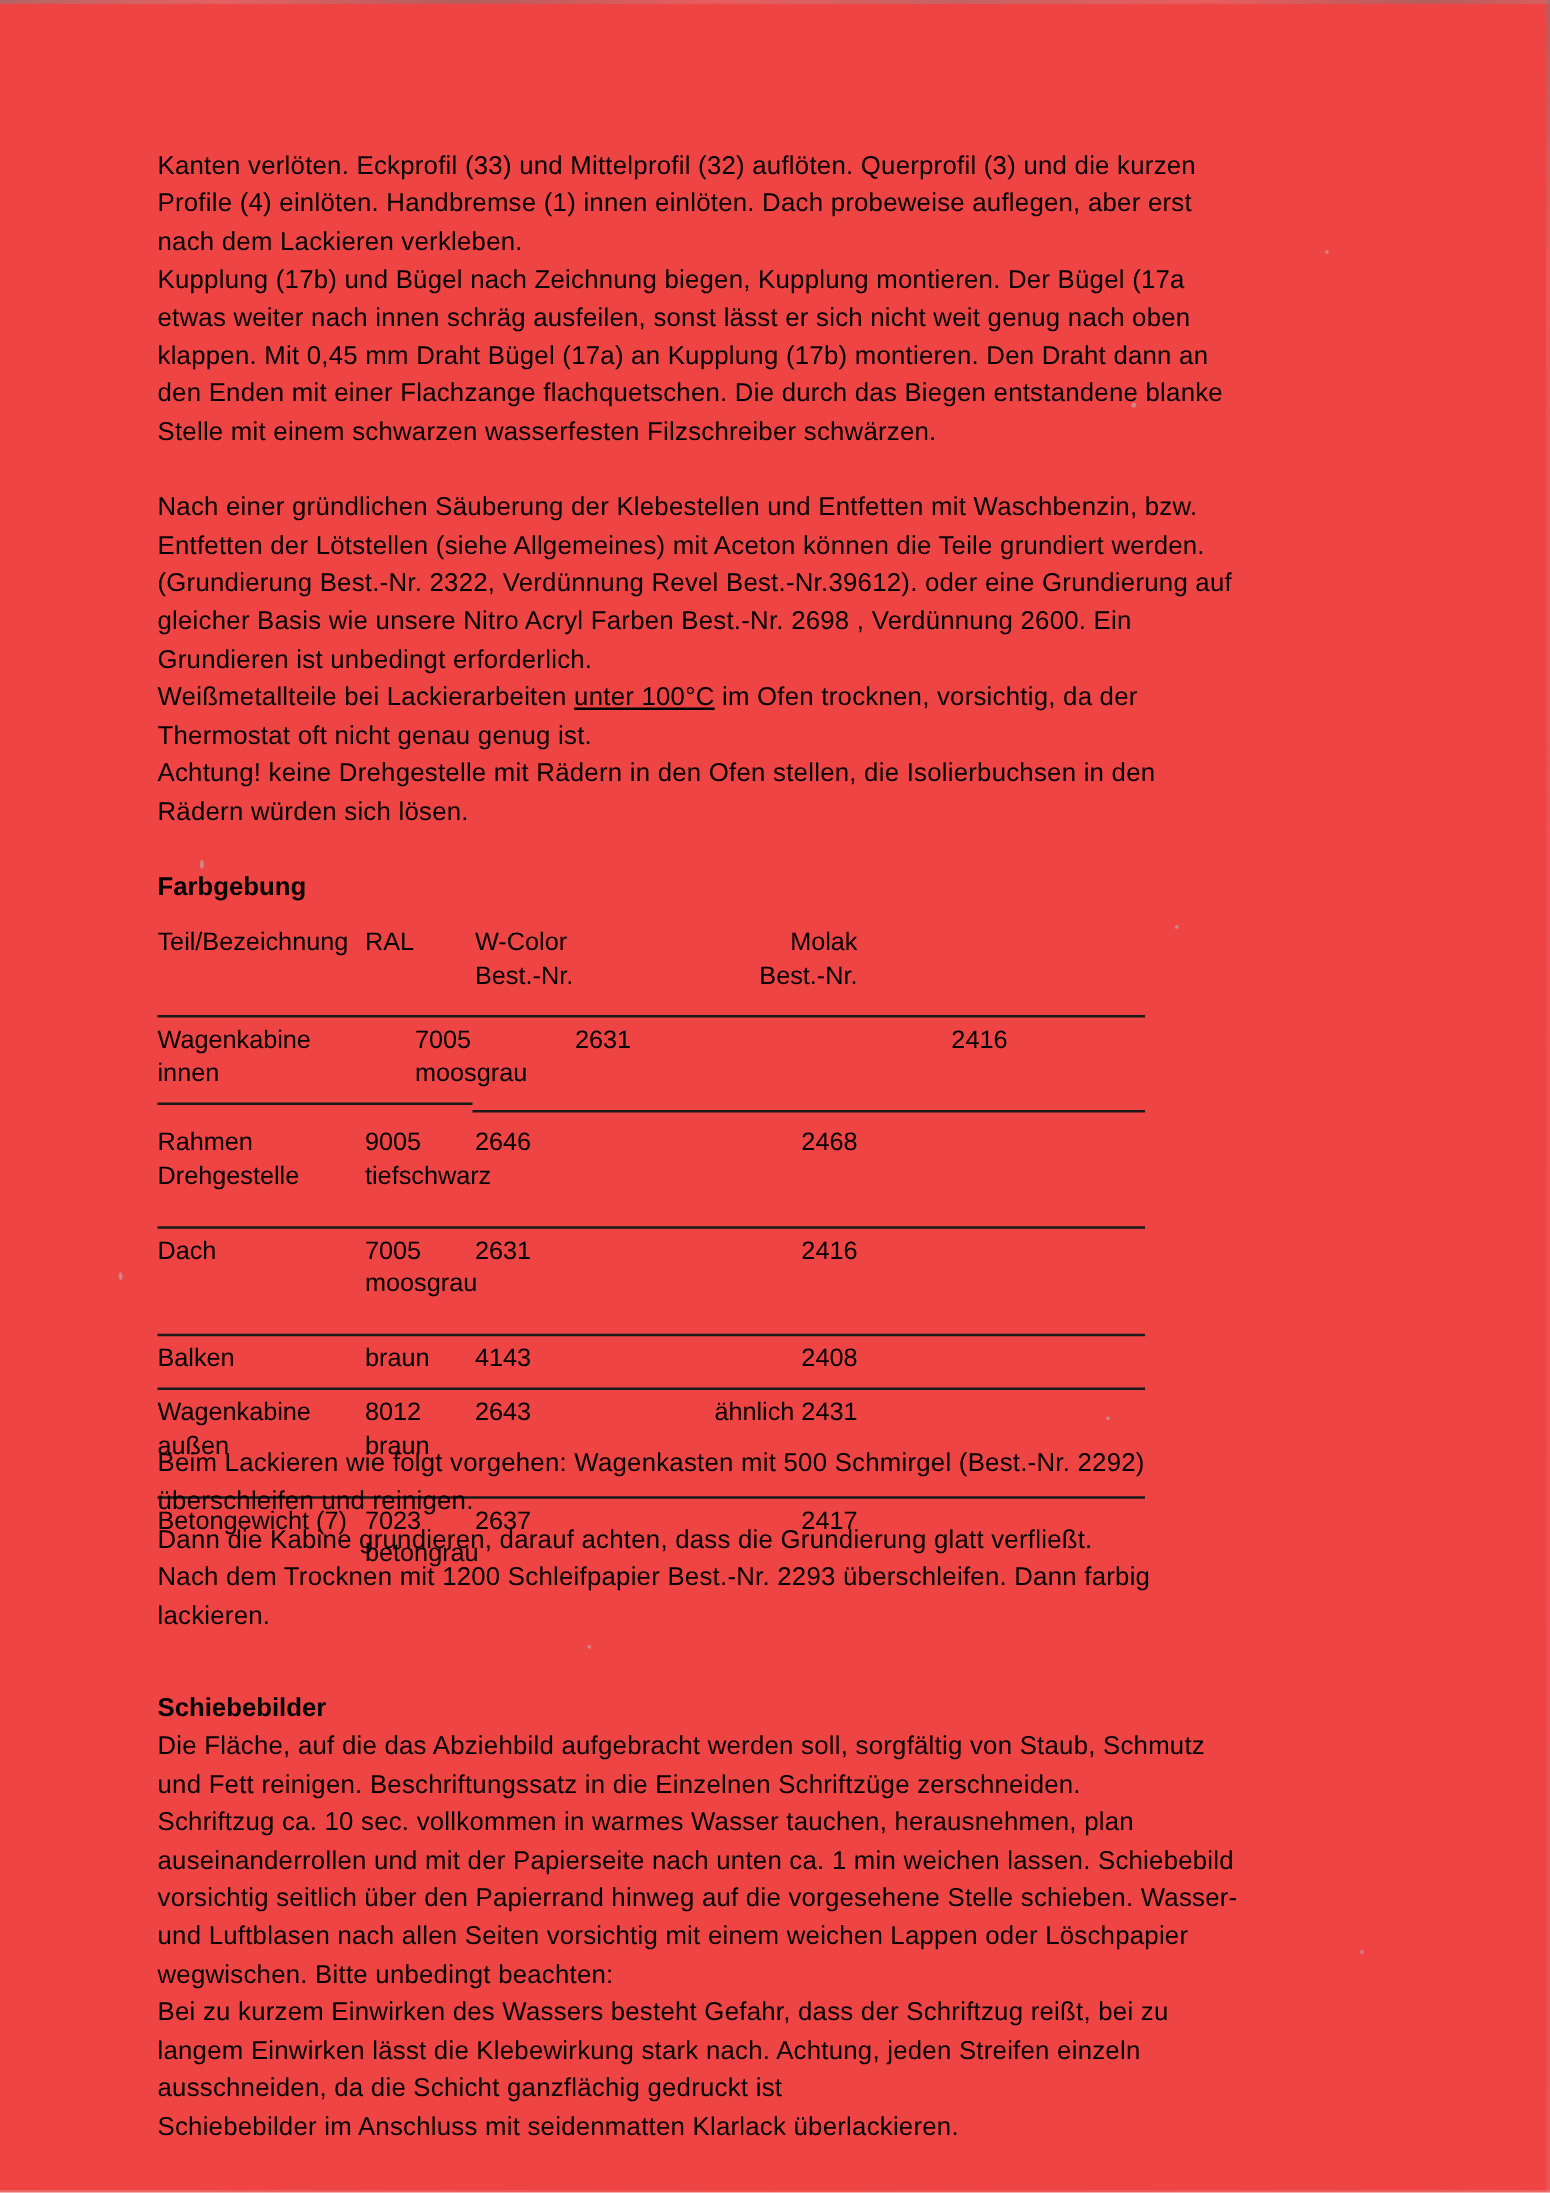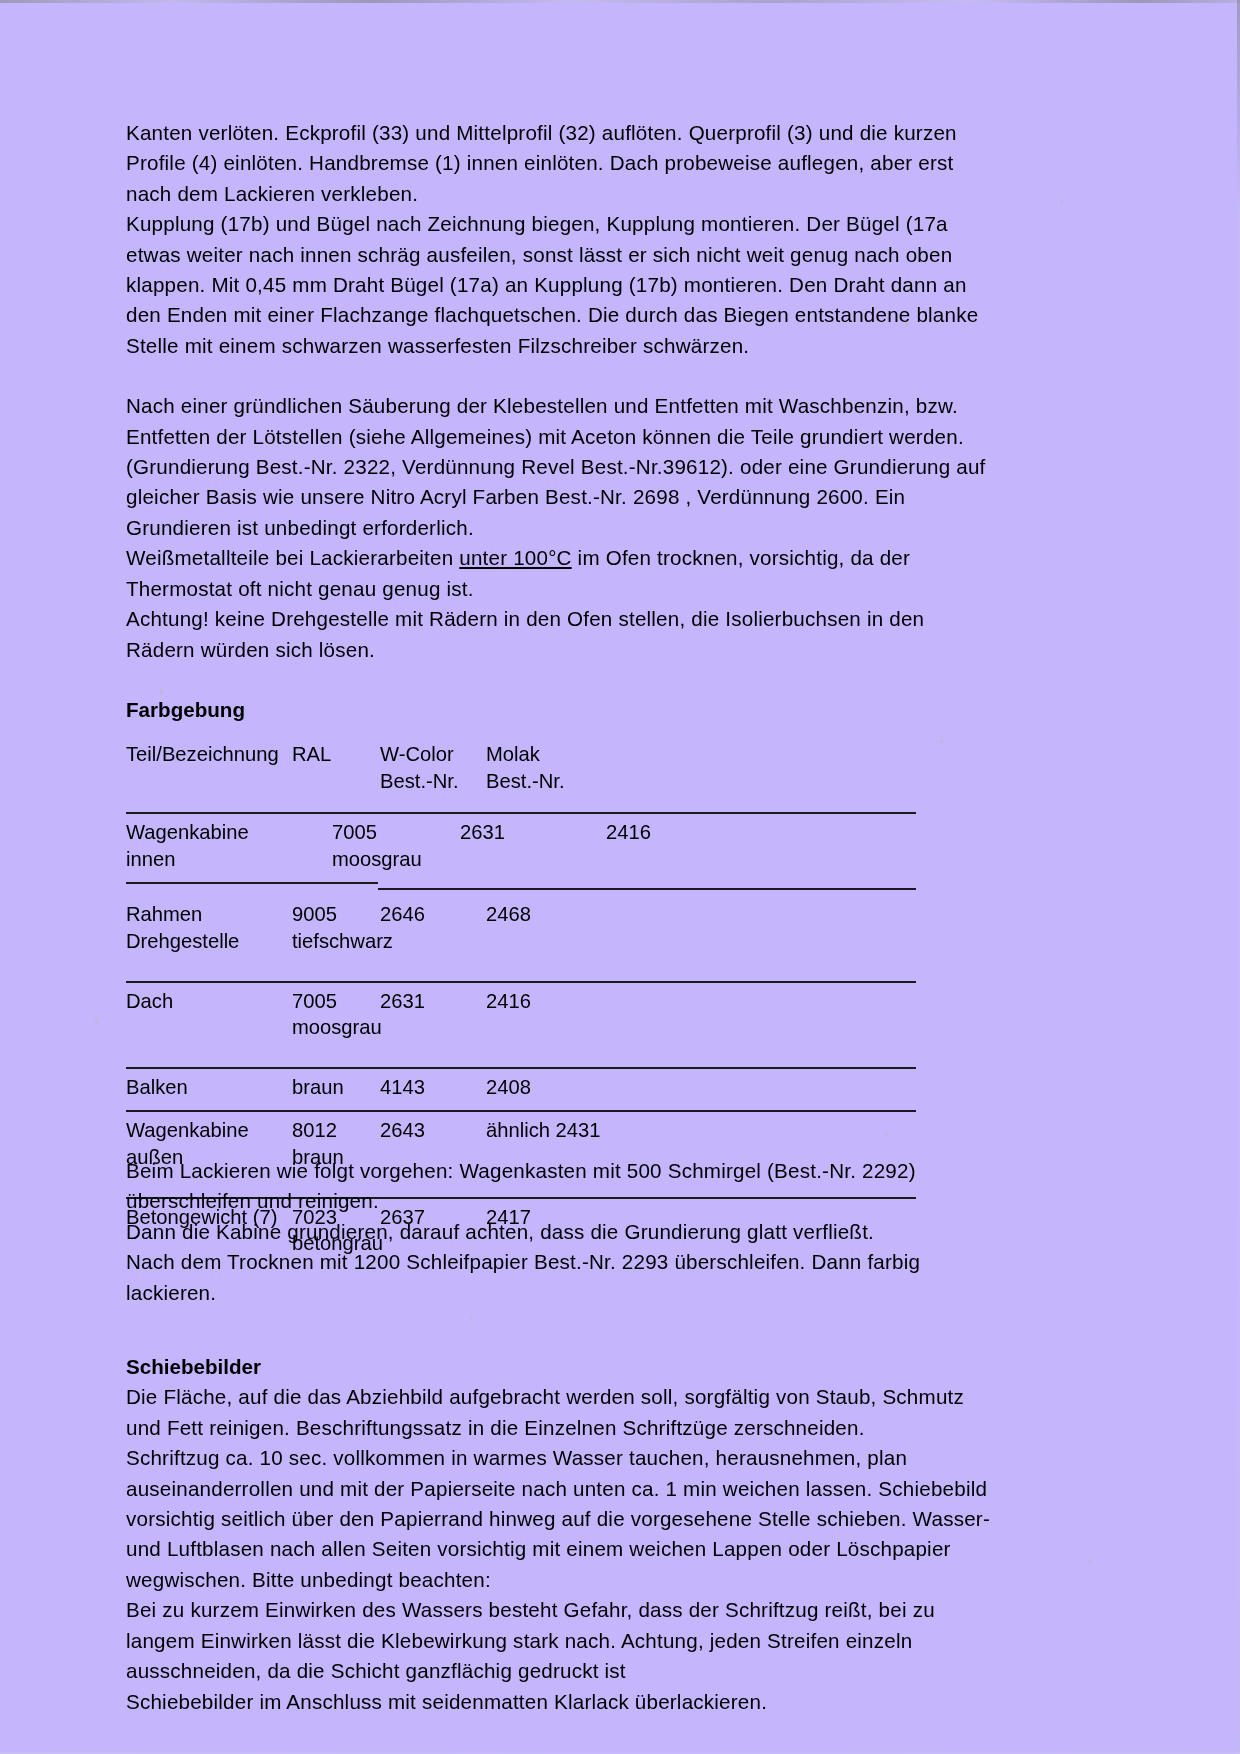--- a/index.html
+++ b/index.html
@@ -9,21 +9,21 @@
     background: #ffffff;
   }
   body {
     font-family: "Liberation Sans", sans-serif;
     color: #000000;
   }
   .page {
     position: relative;
     width: 1240px;
     height: 1754px;
-    background: #c4b5fd;
+    background: #ef4444;
     overflow: hidden;
   }
   
   .scan-edge-top {
     position: absolute;
     top: 0; left: 0;
     width: 1240px;
     height: 3px;
     background: linear-gradient(90deg,
       rgba(130,130,130,0.55) 0%,
@@ -104,21 +104,21 @@
     width: 790px;
   }
   .row {
     position: relative;
     display: flex;
     align-items: flex-start;
   }
   .c-name  { width: 166px; flex: 0 0 166px; }
   .c-ral   { width: 88px;  flex: 0 0 88px; }
   .c-wcol  { width: 106px; flex: 0 0 106px; }
-  .c-molak { width: 200px; flex: 0 0 200px; }
+  .c-molak { width: 200px; flex: 0 0 200px; text-align: right; }
   .cell {
     font-size: 20.2px;
     line-height: 26.6px;
     white-space: pre-line;
   }
   .hdr-row { margin-top: 18px; }
   .rule {
     height: 0;
     border-top: 2px solid #1a1a1a;
   }

